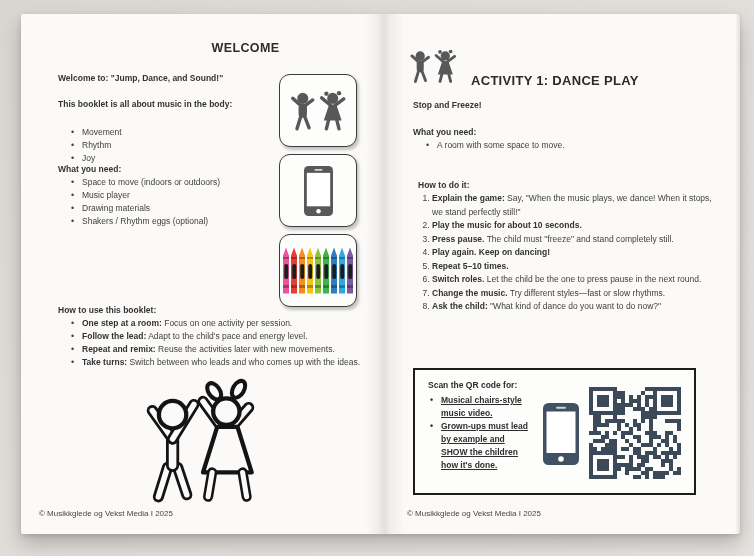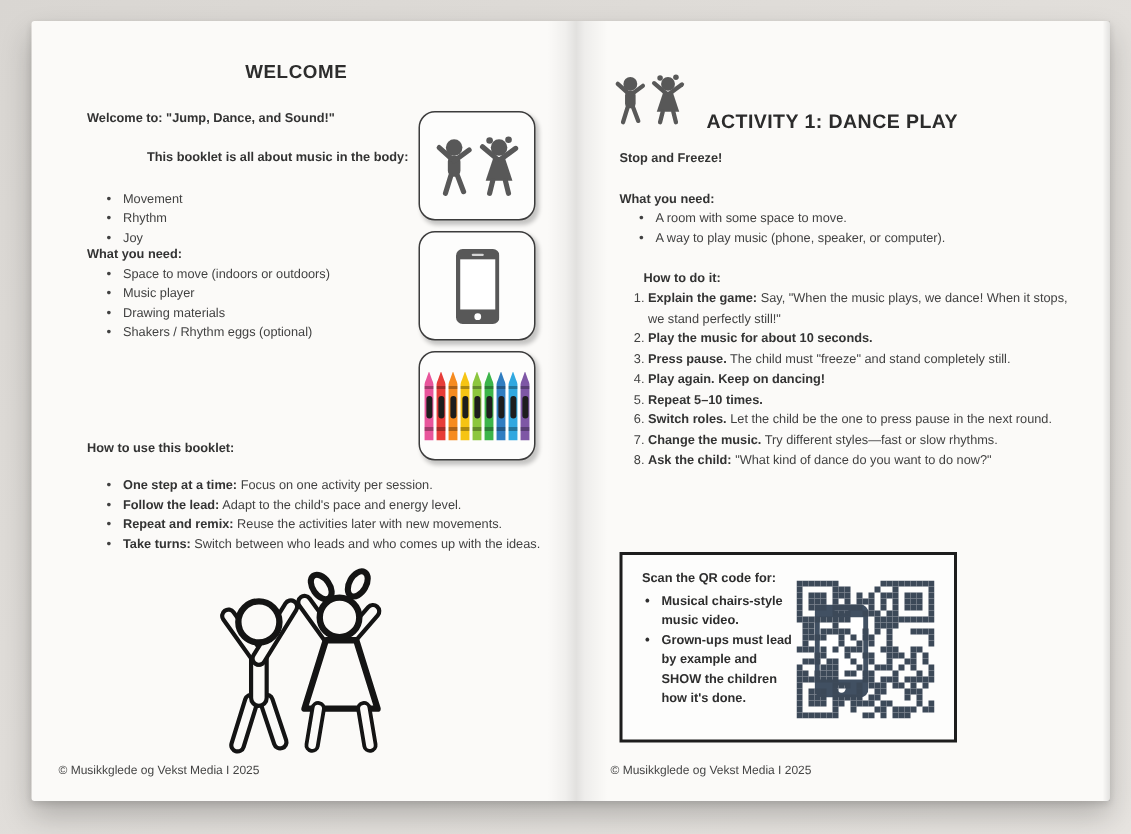--- a/index.html
+++ b/index.html
@@ -53,62 +53,62 @@
     clip-path:polygon(50% 0,80% 12%,100% 19%,100% 100%,0 100%,0 19%,20% 12%);
     background-image:linear-gradient(rgba(0,0,0,0) 0 20%, rgba(0,0,0,.30) 20% 25%,
       rgba(0,0,0,0) 25% 80%, rgba(0,0,0,.30) 80% 86%, rgba(0,0,0,0) 86% 100%);
   }
   .crayon::after { content:""; position:absolute; left:50%; top:36%;
     transform:translateX(-50%); width:3.5px; height:15px; background:#1d1d1d;
     border-radius:2px; }
 
   .rp-header-title { font-size:13px; font-weight:bold; color:#2b2b2b; letter-spacing:.3px; }
 
-  .qr-box { left:28px; top:354px; width:225px; height:127px;
+  .qr-box { left:28px; top:354px; width:283px; height:127px;
     border:2px solid #1d1d1d; background:#fdfdfc; }
   .qr-box .qb-head { position:absolute; left:13px; top:9px; font-size:8.5px;
     font-weight:bold; color:#2e2e2e; line-height:13px; }
   .qr-box ul { position:absolute; left:13px; top:24px; width:104px;
-    font-size:8.5px; font-weight:bold; color:#2e2e2e; }
+    font-size:8.5px; font-weight:bold; color:#2e2e2e;text-decoration:underline; }
   .qr-box ul li { line-height:13px; }
   .qr-svg { position:absolute; right:13px; top:17px; width:92px; height:92px; }
   .qb-phone { position:absolute; left:128px; top:32px; width:36px; height:64px;
     color:#415062; }
 
   .footer-text { font-size:8px; color:#454545; }
 </style>
 </head>
 <body>
 
 <div class="booklet">
 
   <div class="page lp">
 
-    <div class="abs page-title" style="top:27px;">WELCOME</div>
+    <div class="abs page-title" style="top:27px;margin-left:48px;">WELCOME</div>
 
     <div class="abs body-text bold-lead" style="left:37px; top:58px;">Welcome to: "Jump, Dance, and Sound!"</div>
 
-    <div class="abs body-text bold-lead" style="left:37px; top:84px;margin-left:40px;">This booklet is all about music in the body:</div>
+    <div class="abs body-text bold-lead" style="left:37px; top:84px;">This booklet is all about music in the body:</div>
     <ul class="abs body-text bul" style="left:48px; top:112px;">
       <li>Movement</li>
       <li>Rhythm</li>
       <li>Joy</li>
     </ul>
 
     <div class="abs body-text bold-lead" style="left:37px; top:149px;">What you need:</div>
     <ul class="abs body-text bul" style="left:48px; top:162px;">
       <li>Space to move (indoors or outdoors)</li>
       <li>Music player</li>
       <li>Drawing materials</li>
       <li>Shakers / Rhythm eggs (optional)</li>
     </ul>
 
-    <div class="abs body-text bold-lead" style="left:37px; top:278px;">How to use this booklet:</div>
+    <div class="abs body-text bold-lead" style="left:37px; top:290px;">How to use this booklet:</div>
     <ul class="abs body-text bul" style="left:48px; top:303px; width:292px;">
-      <li><span class="bold-lead">One step at a time:</span><span> Focus on one activity per session.</span></li>
+      <li><span class="bold-lead">One step at a room:</span><span> Focus on one activity per session.</span></li>
       <li><span class="bold-lead">Follow the lead:</span><span> Adapt to the child's pace and energy level.</span></li>
       <li><span class="bold-lead">Repeat and remix:</span><span> Reuse the activities later with new movements.</span></li>
       <li><span class="bold-lead">Take turns:</span><span> Switch between who leads and who comes up with the ideas.</span></li>
     </ul>
 
     <div class="abs icon-cards">
       <div class="icon-card">
         <svg class="sil" width="62" height="42" viewBox="0 0 118 78">
           <defs>
             <symbol id="kids-sil" viewBox="0 0 118 78">
@@ -203,24 +203,23 @@
     <svg class="sil abs" style="left:22px; top:35px;" width="52" height="35" viewBox="0 0 118 78">
         <use href="#kids-sil"></use>
       </svg>
     <div class="abs rp-header-title" style="left:86px; top:47px;margin-top:12px;">ACTIVITY 1: DANCE PLAY</div>
 
     <div class="abs body-text bold-lead" style="left:28px; top:85px;">Stop and Freeze!</div>
 
     <div class="abs body-text bold-lead" style="left:28px; top:112px;">What you need:</div>
     <ul class="abs body-text bul" style="left:39px; top:125px;">
       <li>A room with some space to move.</li>
-      <li>A way to play music (phone, speaker, or computer).</li>
     </ul>
 
-    <div class="abs body-text bold-lead" style="left:44px; top:165px;">How to do it:</div>
+    <div class="abs body-text bold-lead" style="left:33px; top:165px;">How to do it:</div>
     <ol class="abs body-text steps" style="left:28px; top:178px; width:299px;">
       <li><span class="bold-lead">Explain the game:</span><span> Say, "When the music plays, we dance! When it stops, we stand perfectly still!"</span></li>
       <li><span class="bold-lead">Play the music for about 10 seconds.</span><span></span></li>
       <li><span class="bold-lead">Press pause.</span><span> The child must "freeze" and stand completely still.</span></li>
       <li><span class="bold-lead">Play again. Keep on dancing!</span><span></span></li>
       <li><span class="bold-lead">Repeat 5–10 times.</span><span></span></li>
       <li><span class="bold-lead">Switch roles.</span><span> Let the child be the one to press pause in the next round.</span></li>
       <li><span class="bold-lead">Change the music.</span><span> Try different styles—fast or slow rhythms.</span></li>
       <li><span class="bold-lead">Ask the child:</span><span> "What kind of dance do you want to do now?"</span></li>
     </ol>

